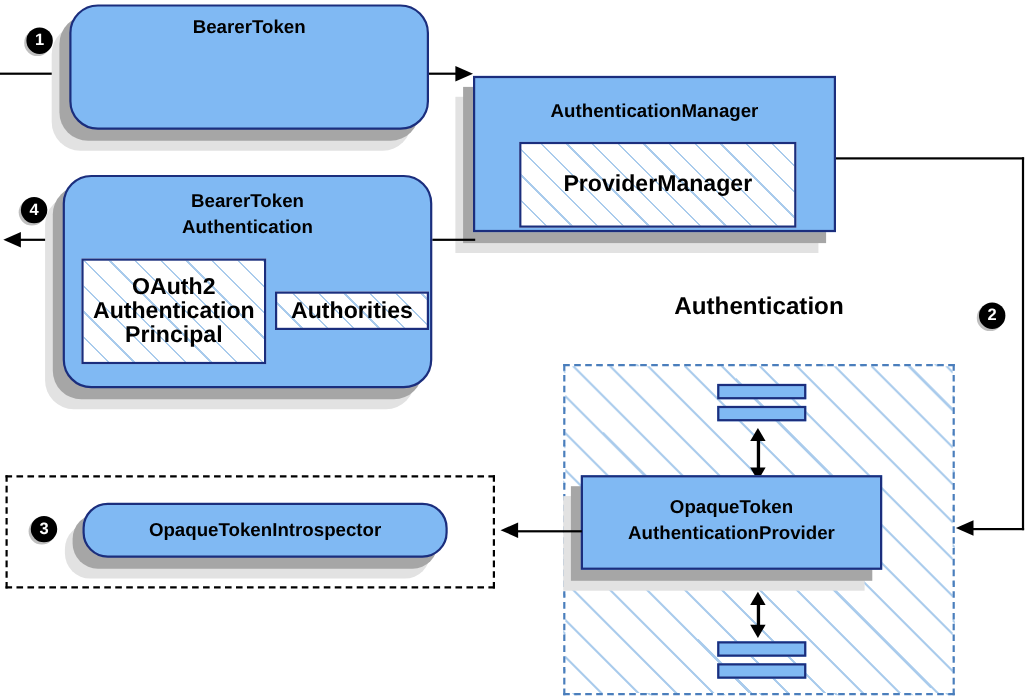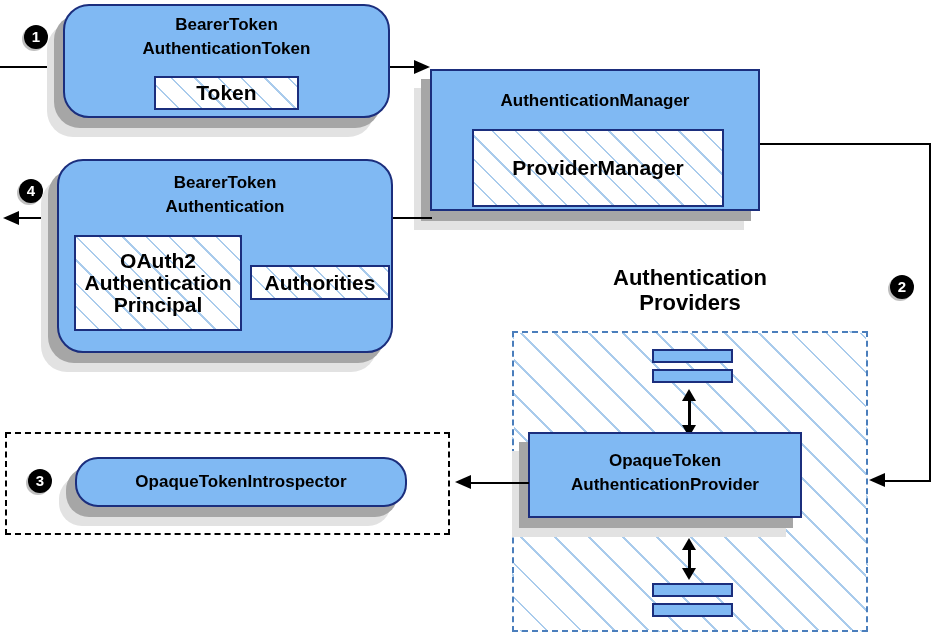--- a/index.html
+++ b/index.html
@@ -46,24 +46,20 @@
 </head>
 <body>
 
 <div class="canvas">
 
   <div class="hline" style="left:0;top:66px;width:63px;"></div>
   <div class="badge" style="left:24px;top:25px;">1</div>
 
   <div class="node rounded shadow" style="left:63px;top:4px;width:327px;height:114px;padding-top:7px;">
     <div class="tline">BearerToken</div>
-    <div class="tline">AuthenticationToken</div>
-    <div class="inner" style="left:89px;top:70px;width:145px;height:34px;">
-      <span>Token</span>
-    </div>
   </div>
 
   <div class="hline" style="left:390px;top:66px;width:26px;"></div>
   <div class="arr-right" style="left:414px;top:60px;"></div>
 
   <div class="node shadow" style="left:430px;top:69px;width:330px;height:142px;padding-top:18px;">
     <div class="tline">AuthenticationManager</div>
     <div class="inner" style="left:40px;top:58px;width:252px;height:78px;justify-content:center;">
       <span>ProviderManager</span>
     </div>
@@ -89,21 +85,20 @@
   </div>
 
   <div class="hline" style="left:760px;top:143px;width:171px;"></div>
   <div class="vline" style="left:929px;top:143px;height:339px;"></div>
   <div class="hline" style="left:883px;top:480px;width:48px;"></div>
   <div class="arr-left" style="left:869px;top:473px;"></div>
   <div class="badge" style="left:890px;top:275px;">2</div>
 
   <div class="free-title" style="left:540px;top:265px;width:300px;">
     <div>Authentication</div>
-    <div>Providers</div>
   </div>
 
   <div class="providers-box" style="left:512px;top:331px;width:356px;height:301px;">
 
     <div class="bar" style="left:138px;top:16px;"></div>
     <div class="bar" style="left:138px;top:36px;"></div>
 
     <div class="arr-up" style="left:168px;top:56px;"></div>
     <div class="dline" style="left:174px;top:66px;height:28px;"></div>
     <div class="arr-down" style="left:168px;top:92px;"></div>

